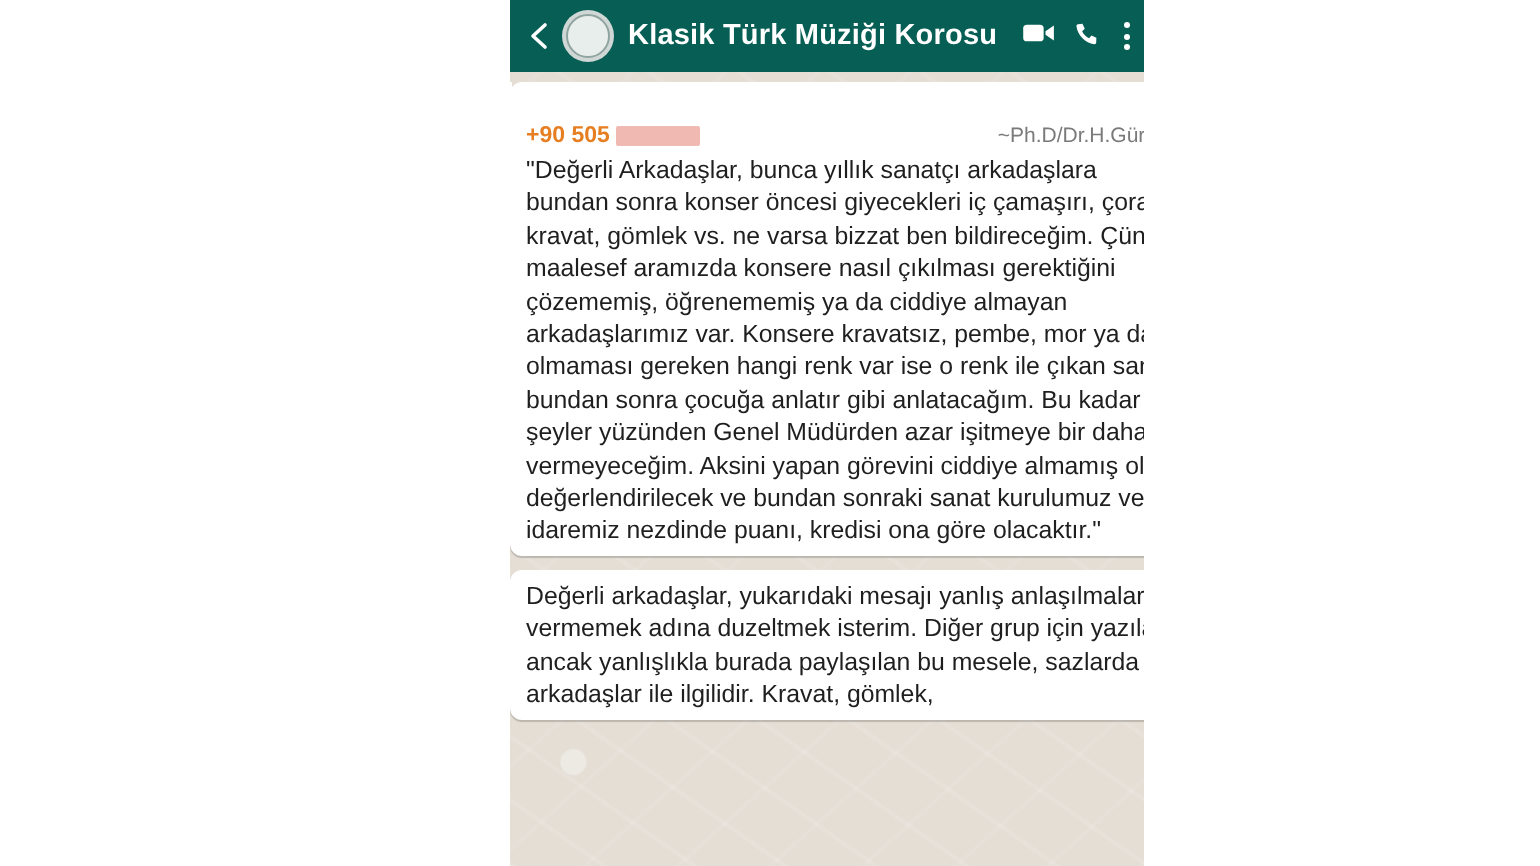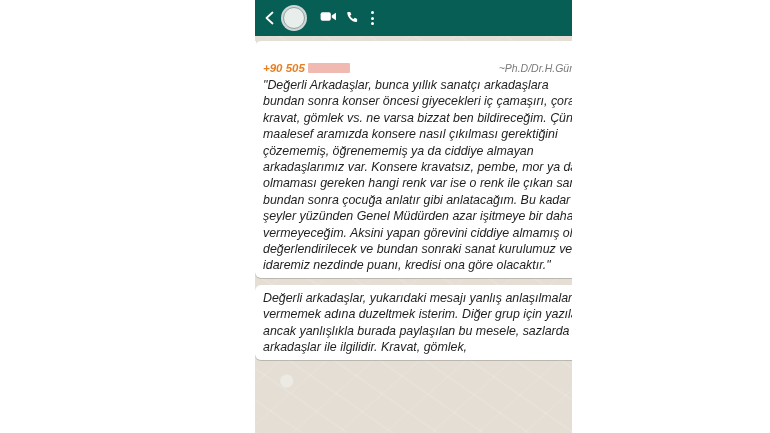--- a/index.html
+++ b/index.html
@@ -135,21 +135,20 @@
   
   .messages {
     position: absolute;
     left: 0;
     top: 36px;
     width: 383px;
     bottom: 0;
     padding: 5px 14px 0 0;
     box-sizing: border-box;
     z-index: 3;
-    font-style: italic;
   }
   .bubble {
     background: #ffffff;
     border-radius: 6px;
     box-shadow: 0 1px 0.5px rgba(0,0,0,0.18);
     padding: 5px 7px 4px 8px;
     position: relative;
     margin-bottom: 7px;
     max-width: 100%;
     box-sizing: border-box;
@@ -221,20 +220,21 @@
 
     <div class="topbar">
       <span class="back-icon">
         <svg viewBox="0 0 16 16" width="16" height="16" aria-hidden="true">
           <path d="M10.5 2.5 L4.5 8 L10.5 13.5" fill="none" stroke="#ffffff" stroke-width="1.8" stroke-linecap="round" stroke-linejoin="round"></path>
         </svg>
       </span>
       <span class="avatar">
         <span class="ring"></span>
       </span>
+      <span class="chat-title">Klasik Türk Müziği Korosu</span>
       <span class="topbar-actions">
         <span class="icon-btn">
           <svg viewBox="0 0 18 14" width="17" height="13" aria-hidden="true">
             <rect x="0.5" y="2.5" width="11" height="9" rx="2" fill="#ffffff"></rect>
             <path d="M12.5 6 L17 3 L17 11 L12.5 8 Z" fill="#ffffff"></path>
           </svg>
         </span>
         <span class="icon-btn">
           <svg viewBox="0 0 16 16" width="15" height="15" aria-hidden="true">
             <path d="M3.2 2.2 L5.6 2 L6.8 4.7 L5.4 6 C6.1 7.6 7.5 9 9.1 9.7 L10.4 8.3 L13 9.5 L12.9 12 C12.9 12.6 12.4 13 11.8 12.9 C7.2 12.3 3 8.1 2.4 3.4 C2.3 2.7 2.6 2.3 3.2 2.2 Z" fill="#ffffff"></path>

